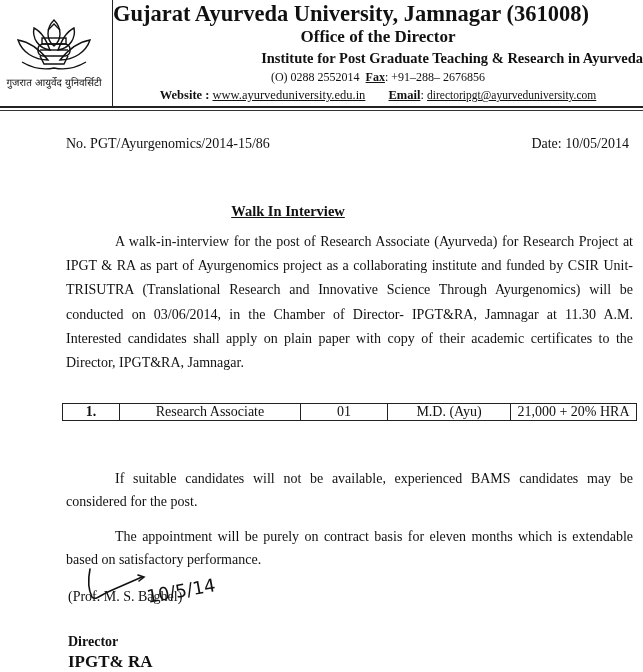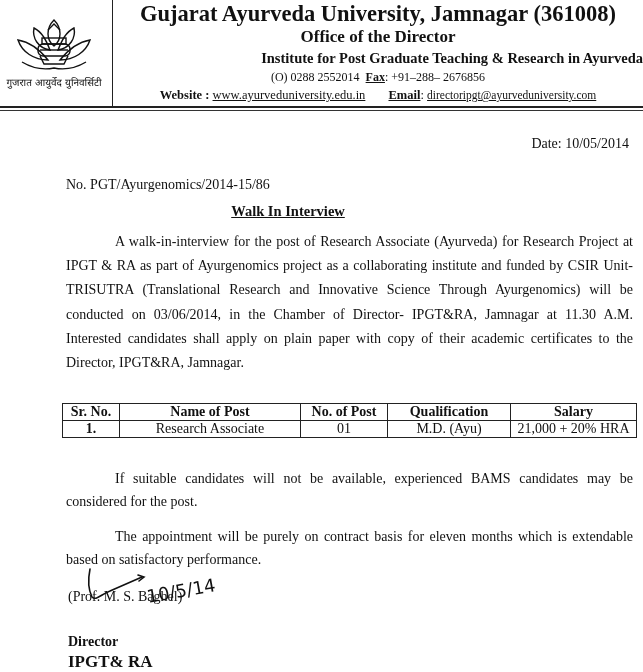--- a/index.html
+++ b/index.html
@@ -8,38 +8,38 @@
     font-family: "Liberation Serif", serif; color: #111;
   }
   .abs { position: absolute; }
 
   
   .logo { left: 4px; top: 6px; width: 100px; height: 90px; }
   .vdiv { left: 112px; top: 0; width: 1px; height: 108px; background: #222; }
   .hrule1 { left: 0; top: 106px; width: 643px; height: 2px; background: #222; }
   .hrule2 { left: 0; top: 110px; width: 643px; height: 1px; background: #333; }
 
-  .univ { left: 113px; top: 0px; width: 530px; text-align: center;
+  .univ { left: 113px; top: 0px; width: 530px; 
     font-size: 22.5px; font-weight: bold; line-height: 28px; }
   .office { left: 113px; top: 27px; width: 530px; text-align: center;
     font-size: 17px; font-weight: bold; line-height: 20px; }
   .inst { left: 113px; top: 49px; width: 530px; text-align: right;
     font-size: 14.5px; font-weight: bold; line-height: 18px; }
   .phone { left: 113px; top: 70px; width: 530px; text-align: center;
     font-size: 12px; line-height: 15px; }
   .phone b { text-decoration: underline; }
   .webline { left: 113px; top: 87px; width: 530px; text-align: center;
     font-size: 12.5px; line-height: 16px; }
   .webline .lbl { font-weight: bold; }
   .webline .link { text-decoration: underline; }
   .webline .elbl { font-weight: bold; text-decoration: underline; margin-left: 20px; }
   .webline .email { text-decoration: underline; font-size: 11.5px; }
 
   
-  .refno { left: 66px; top: 135px; font-size: 14px; line-height: 18px; margin-top: 41px; }
+  .refno { left: 66px; top: 135px; font-size: 14px; line-height: 18px; }
   .date { right: 14px; top: 135px; font-size: 14px; line-height: 18px; }
 
   
   .title { left: 0; top: 203px; width: 552px; text-align: center;
     font-size: 14.5px; font-weight: bold; text-decoration: underline; padding-left: 24px; box-sizing: border-box; }
 
   
   .para { left: 66px; width: 567px; font-size: 14px; line-height: 24.2px; text-align: justify; }
   .para1 { top: 230px; text-indent: 49px; }
   .para2 { top: 467px; line-height: 23px; text-indent: 49px; }
@@ -100,27 +100,20 @@
 
 <div class="abs refno">No. PGT/Ayurgenomics/2014-15/86</div>
 <div class="abs date">Date: 10/05/2014</div>
 
 <div class="abs title">Walk In Interview</div>
 
 <div class="abs para para1">A walk-in-interview for the post of Research Associate (Ayurveda) for Research Project at IPGT &amp; RA as part of Ayurgenomics project as a collaborating institute and funded by CSIR Unit- TRISUTRA (Translational Research and Innovative Science Through Ayurgenomics) will be conducted on 03/06/2014, in the Chamber of Director- IPGT&amp;RA, Jamnagar at 11.30 A.M. Interested candidates shall apply on plain paper with copy of their academic certificates to the Director, IPGT&amp;RA, Jamnagar.</div>
 
 <table class="abs tbl">
   <tbody>
-      <tr>
-    <th class="c1">Sr. No.</th>
-    <th class="c2">Name of Post</th>
-    <th class="c3">No. of Post</th>
-    <th class="c4">Qualification</th>
-    <th class="c5">Salary</th>
-  </tr>
   <tr>
     <td class="c1" style="font-weight:bold">1.</td>
     <td class="c2">Research Associate</td>
     <td class="c3">01</td>
     <td class="c4">M.D. (Ayu)</td>
     <td class="c5">21,000 + 20% HRA</td>
   </tr>
 </tbody>
   </table>
 

